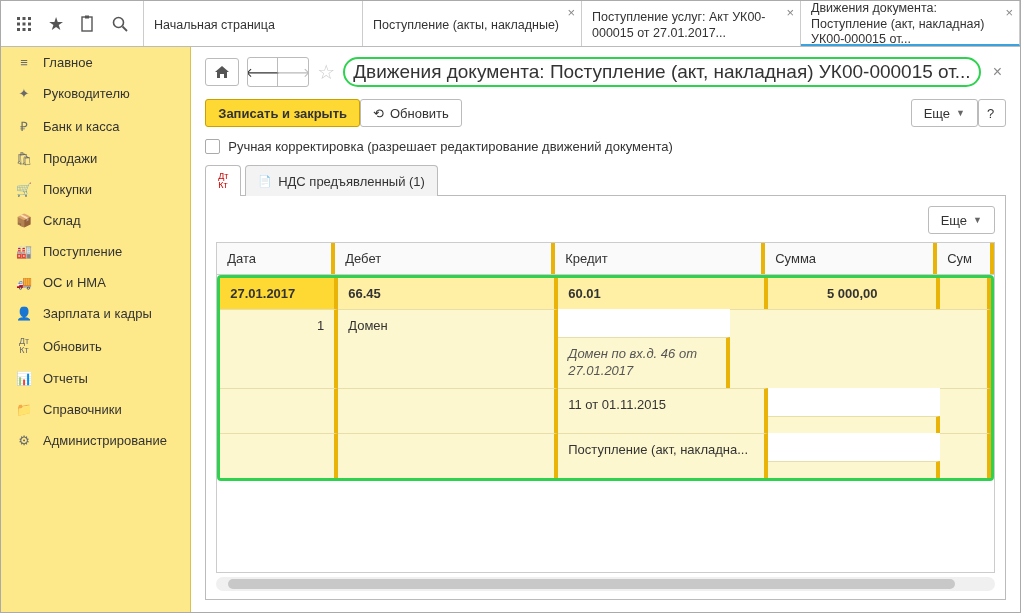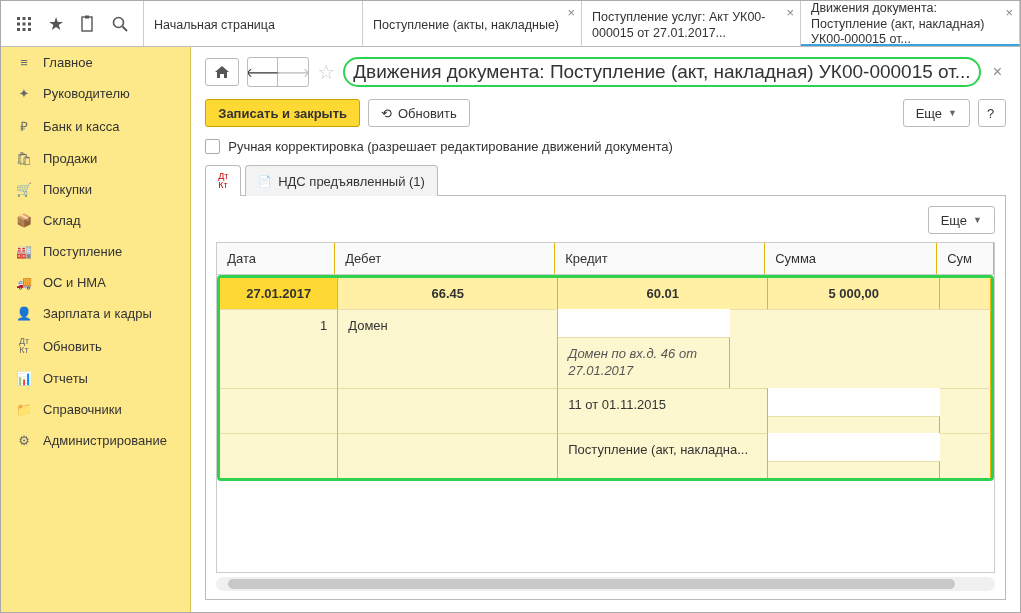--- a/index.html
+++ b/index.html
@@ -18,45 +18,45 @@
   .sb-item .sic { width: 18px; text-align: center; color: #6a6a6a; }
   .main { flex: 1; padding: 10px 14px 12px; display: flex; flex-direction: column; }
   .title-row { display: flex; align-items: center; gap: 8px; }
   .nav-btn { border: 1px solid #bbb; background: #fff; border-radius: 3px; height: 28px; min-width: 34px; display: inline-flex; align-items: center; justify-content: center; cursor: pointer; }
   .nav-group { display: flex; border: 1px solid #bbb; border-radius: 3px; overflow: hidden; }
   .nav-group .half { width: 30px; height: 28px; display: flex; align-items: center; justify-content: center; border-right: 1px solid #bbb; }
   .nav-group .half:last-child { border-right: none; color: #bbb; }
   .star-ic { color: #ccc; font-size: 20px; }
   .doc-title { flex: 1; font-size: 19px; font-weight: 400; padding: 2px 8px; border: 2px solid #2fd24f; border-radius: 18px; white-space: nowrap; overflow: hidden; text-overflow: ellipsis; }
   .close-x { color: #888; font-size: 16px; cursor: pointer; padding: 0 4px; }
-  .cmd-row { display: flex; align-items: center; gap: 8px; margin-top: 12px; }
+  .cmd-row { display: flex; align-items: center; margin-top: 12px; }
   .btn { border: 1px solid #bbb; border-radius: 3px; background: #fff; height: 28px; padding: 0 12px; display: inline-flex; align-items: center; gap: 6px; cursor: pointer; }
   .btn.yellow { background: #ffd933; border-color: #c9a000; font-weight: bold; }
   .spacer { flex: 1; }
   .btn .drop { font-size: 9px; color: #666; }
   .chk-row { display: flex; align-items: center; gap: 8px; margin-top: 12px; font-size: 13px; }
   .chk { width: 15px; height: 15px; border: 1px solid #aaa; border-radius: 2px; background: #fff; }
   .subtabs { display: flex; margin-top: 10px; border-bottom: 1px solid #bbb; }
   .subtab { border: 1px solid #bbb; border-bottom: none; padding: 6px 12px; background: #f3f3f3; display: flex; align-items: center; gap: 6px; cursor: pointer; border-top-left-radius: 4px; border-top-right-radius: 4px; margin-right: 4px; position: relative; top: 1px; }
   .subtab.active { background: #fff; }
   .subtab .stic { font-size: 11px; }
   .grid-wrap { border: 1px solid #bbb; border-top: none; flex: 1; display: flex; flex-direction: column; padding: 10px 10px 8px; min-height: 0; }
   .grid-tools { display: flex; justify-content: flex-end; margin-bottom: 8px; }
   .grid { border: 1px solid #ccc; flex: 1; display: flex; flex-direction: column; min-height: 0; overflow: hidden; }
   .ghead { display: flex; background: #fafafa; border-bottom: 1px solid #ccc; font-size: 13px; font-weight: 400; }
-  .gc { padding: 8px 10px; border-right: 1px solid #eab308; }
+  .gc { padding: 8px 10px; border-right: 4px solid #eab308; }
   .col-date { width: 118px; }
   .col-dt { width: 220px; }
   .col-kt { width: 210px; }
   .col-sum { width: 172px; text-align: left; }
   .col-sum2 { flex: 1; min-width: 40px; }
   .gbody { flex: 1; overflow: auto; background: #fff; }
   .highlight { border: 3px solid #2fd24f; border-radius: 4px; margin: 0; }
   .row1 { display: flex; }
-  .row1 .gc { background: #fff0a6; font-weight: bold; text-align: center; }
+  .row1 .gc { background: #fff0a6; font-weight: bold; }
   .row1 .col-date { background: #ffd933; }
   .row1 .col-sum { text-align: center; }
   .rowx { display: flex; }
   .rowx .gc { background: #fdf7cf; border-top: 1px solid #e8deaa; font-style: normal; font-weight: normal; }
   .rowx .col-date { text-align: right; }
   .rowx .col-sum { font-style: italic; color: #555; margin-top: 28px; }
   .hscroll { height: 14px; background: #f0f0f0; position: relative; margin-top: 4px; border-radius: 7px; }
   .hscroll .thumb { position: absolute; left: 12px; right: 40px; top: 2px; bottom: 2px; background: #c8c8c8; border-radius: 5px; }
   svg { display: block; }
 </style>

